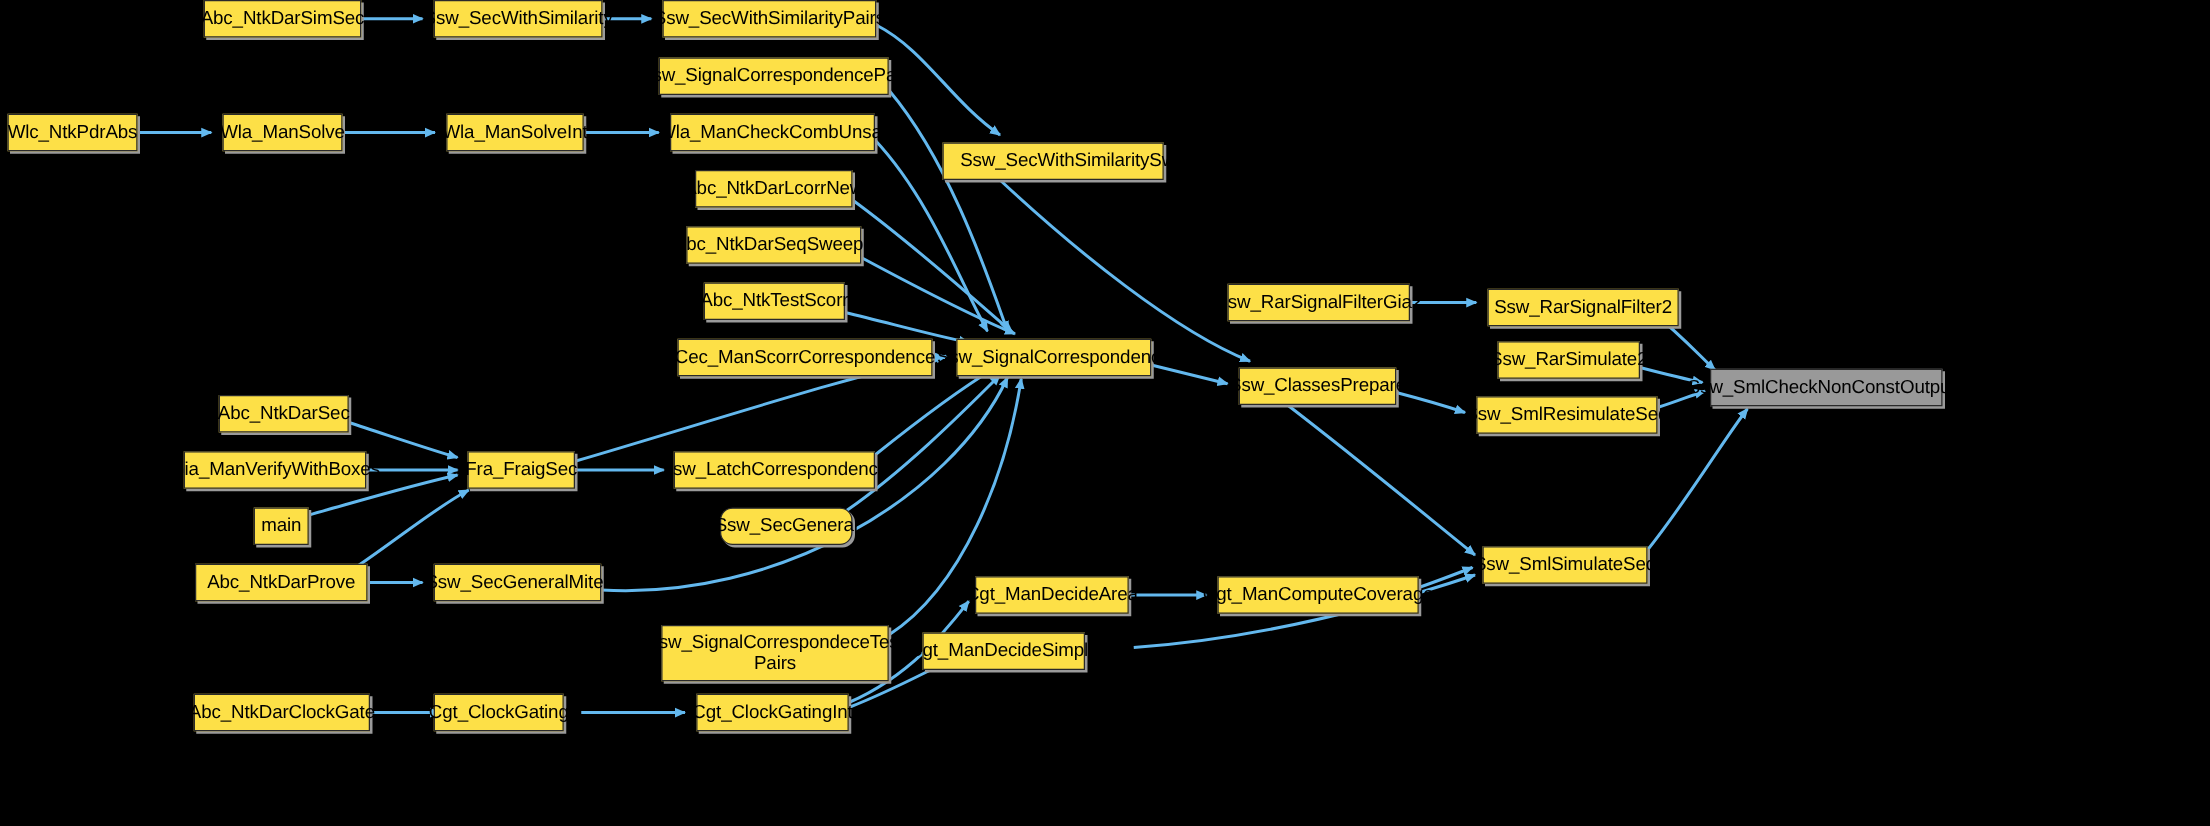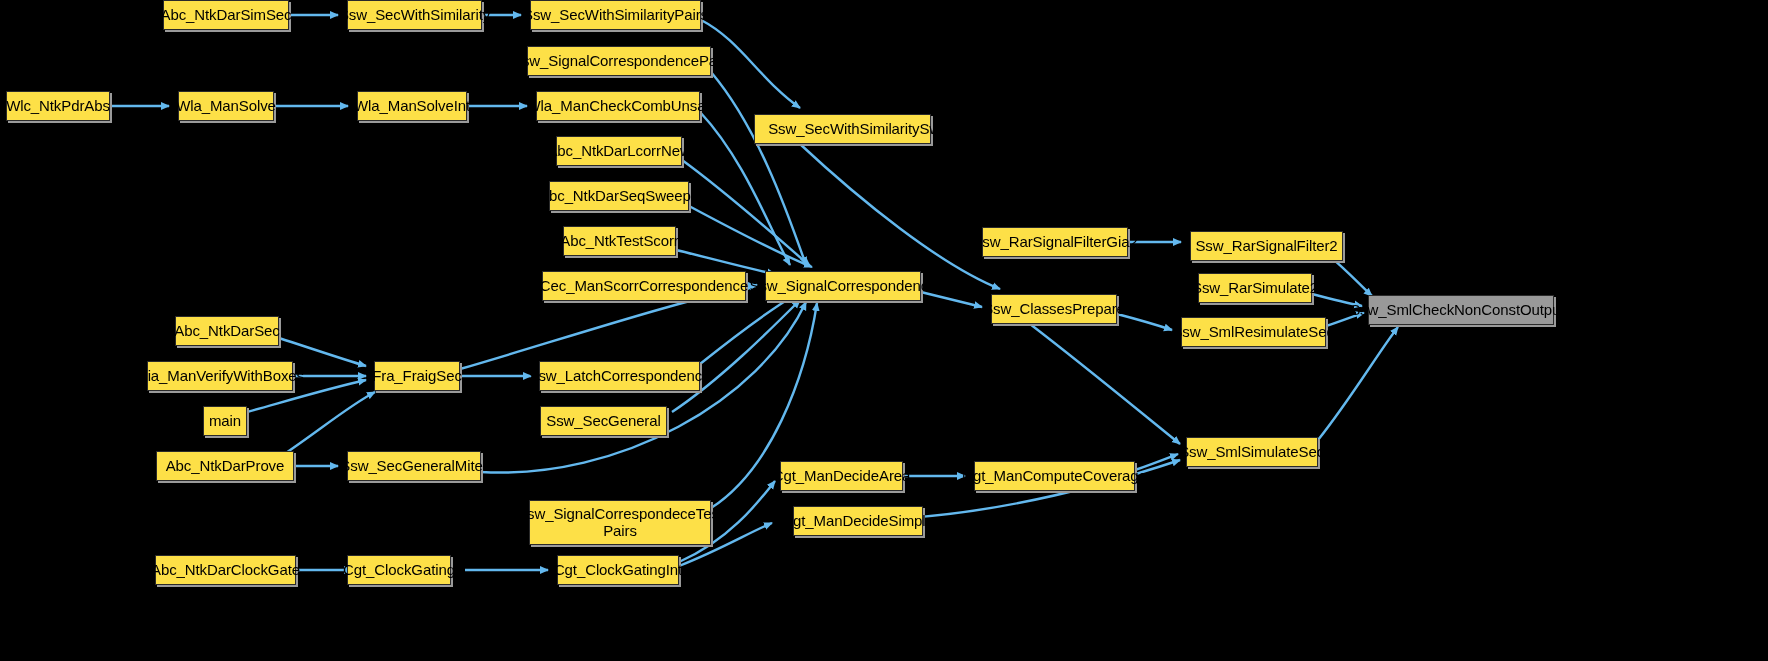--- a/index.html
+++ b/index.html
@@ -103,26 +103,26 @@
       <div class="node" style="left: 506px; top: 271px; width: 204px; height: 30px; margin-left: 36px;"><span>Cec_ManScorrCorrespondence</span></div>
       <div class="node" style="left: 765px; top: 271px; width: 156px; height: 30px;"><span>Ssw_SignalCorrespondence</span></div>
       <div class="node target" style="left: 1368px; top: 295px; width: 186px; height: 30px;"><span>Ssw_SmlCheckNonConstOutputs</span></div>
       <div class="node" style="left: 991px; top: 294px; width: 126px; height: 30px;"><span>Ssw_ClassesPrepare</span></div>
       <div class="node" style="left: 1181px; top: 317px; width: 145px; height: 30px; text-align: right;"><span>Ssw_SmlResimulateSeq</span></div>
       <div class="node" style="left: 175px; top: 316px; width: 104px; height: 30px;"><span>Abc_NtkDarSec</span></div>
       <div class="node" style="left: 147px; top: 361px; width: 146px; height: 30px;"><span>Gia_ManVerifyWithBoxes</span></div>
       <div class="node" style="left: 374px; top: 361px; width: 86px; height: 30px;"><span>Fra_FraigSec</span></div>
       <div class="node" style="left: 539px; top: 361px; width: 161px; height: 30px;"><span>Ssw_LatchCorrespondence</span></div>
       <div class="node" style="left: 203px; top: 406px; width: 44px; height: 30px;"><span>main</span></div>
-      <div class="node" style="left: 540px; top: 406px; width: 127px; height: 30px;"><span>Ssw_SecGeneral</span></div>
+      <div class="node" style="left: 576px; top: 406px; width: 106px; height: 30px; border-radius: 10px;"><span>Ssw_SecGeneral</span></div>
       <div class="node" style="left: 1186px; top: 437px; width: 132px; height: 30px;"><span>Ssw_SmlSimulateSeq</span></div>
       <div class="node" style="left: 156px; top: 451px; width: 138px; height: 30px;"><span>Abc_NtkDarProve</span></div>
       <div class="node" style="left: 347px; top: 451px; width: 134px; height: 30px;"><span>Ssw_SecGeneralMiter</span></div>
       <div class="node" style="left: 780px; top: 461px; width: 123px; height: 30px;"><span>Cgt_ManDecideArea</span></div>
       <div class="node" style="left: 974px; top: 461px; width: 161px; height: 30px;"><span>Cgt_ManComputeCoverage</span></div>
       <div class="node" style="left: 529px; top: 500px; width: 182px; height: 45px;"><span>Ssw_SignalCorrespondeceTest
 Pairs</span></div>
-      <div class="node" style="left: 793px; top: 506px; width: 130px; height: 30px; justify-content: center;"><span>Cgt_ManDecideSimple</span></div>
+      <div class="node" style="left: 738px; top: 506px; width: 130px; height: 30px; justify-content: center;"><span>Cgt_ManDecideSimple</span></div>
       <div class="node" style="left: 155px; top: 555px; width: 141px; height: 30px; text-align: right;"><span>Abc_NtkDarClockGate</span></div>
       <div class="node" style="left: 347px; top: 555px; width: 104px; height: 30px;"><span>Cgt_ClockGating</span></div>
       <div class="node" style="left: 557px; top: 555px; width: 122px; height: 30px;"><span>Cgt_ClockGatingInt</span></div>
     </div>
 </div>
 
 </body></html>

